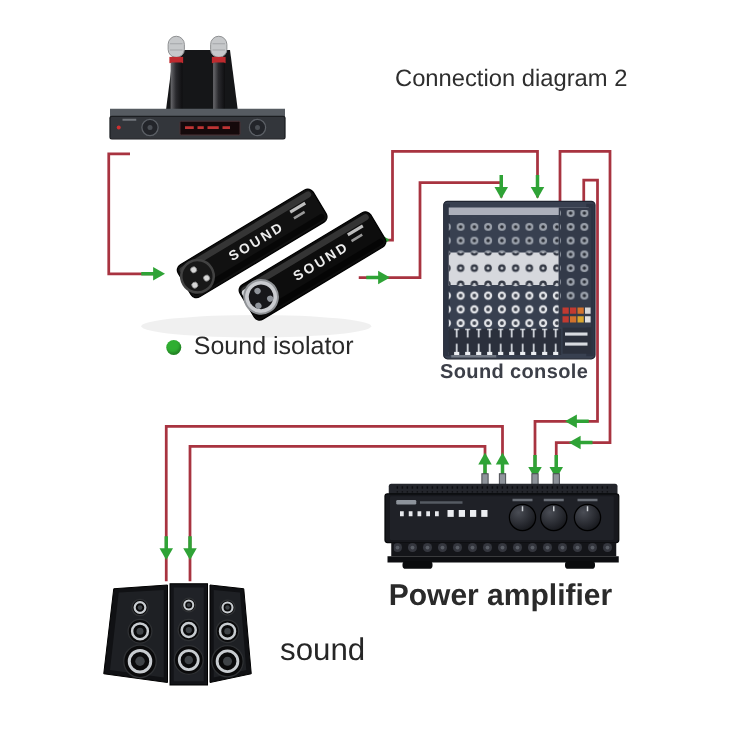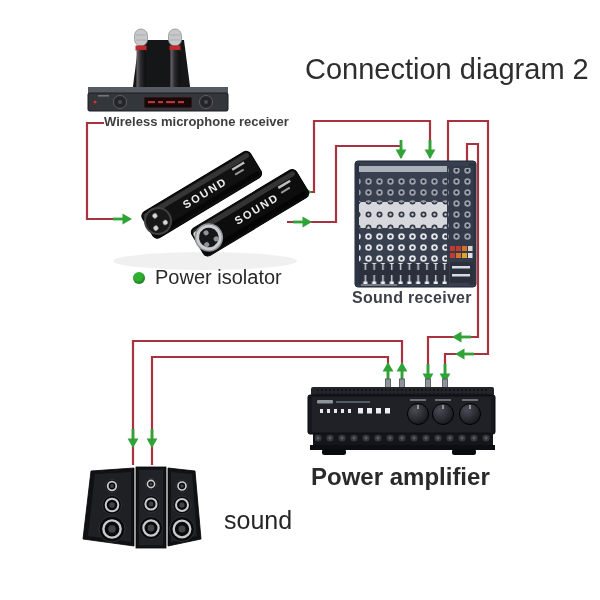--- a/index.html
+++ b/index.html
@@ -1,20 +1,20 @@
 <!DOCTYPE html>
 <html><head>
 <meta charset="utf-8">
 <style>
   html,body{margin:0;padding:0;background:#ffffff;}
   .canvas{position:relative;width:600px;height:600px;background:#ffffff;overflow:hidden;
           font-family:"Liberation Sans",sans-serif;}
   svg.diagram{position:absolute;left:0;top:0;}
   .lbl{position:absolute;color:#2b2b2b;white-space:nowrap;}
-  .lbl-title{left:305px;top:53px;font-size:29px;color:#2e2e2e;}
+  .lbl-title{left:316px;top:53px;font-size:19px;color:#2e2e2e;}
   .lbl-receiver{left:104px;top:114px;font-size:13px;font-weight:bold;color:#3e3e40;}
   .lbl-isolator-row{left:133px;top:266px;display:flex;align-items:center;gap:10px;}
   .bullet{width:12px;height:12px;border-radius:50%;background:#2fae31;
           box-shadow:inset -1px -2px 2px rgba(0,0,0,.25);}
   .lbl-isolator{font-size:20px;color:#2a2a2a;}
   .lbl-console{left:352px;top:289px;font-size:16px;font-weight:600;color:#3c3f48;letter-spacing:.3px;}
   .lbl-amp{left:311px;top:463px;font-size:24px;color:#2a2a2a;font-weight:bold;}
   .lbl-sound{left:224px;top:506px;font-size:25px;color:#262626;}
 </style>
 </head>
@@ -253,22 +253,21 @@
           <circle cx="182" cy="505" r="6" fill="none" stroke="#c8ccd0" stroke-width="2"></circle>
           <circle cx="182" cy="505" r="2.6" fill="#3f4347"></circle>
       <circle cx="182" cy="529" r="12.5" fill="#0a0a0b" stroke="#2f3134"></circle>
           <circle cx="182" cy="529" r="8.3" fill="none" stroke="#c8ccd0" stroke-width="2.3"></circle>
           <circle cx="182" cy="529" r="3.6" fill="#3f4347"></circle>
     </g>
   </g>
 </svg>
 
 <div class="lbl lbl-title">Connection diagram 2</div>
-<div class="lbl lbl-receiver">Wireless microphone receiver</div>
 <div class="lbl lbl-isolator-row">
   <span class="bullet"></span>
-  <span class="lbl-isolator">Power isolator</span>
+  <span class="lbl-isolator">Sound isolator</span>
 </div>
-<div class="lbl lbl-console">Sound receiver</div>
+<div class="lbl lbl-console">Sound console</div>
 <div class="lbl lbl-amp">Power amplifier</div>
 <div class="lbl lbl-sound">sound</div>
 
 </div>
 
 </body></html>

